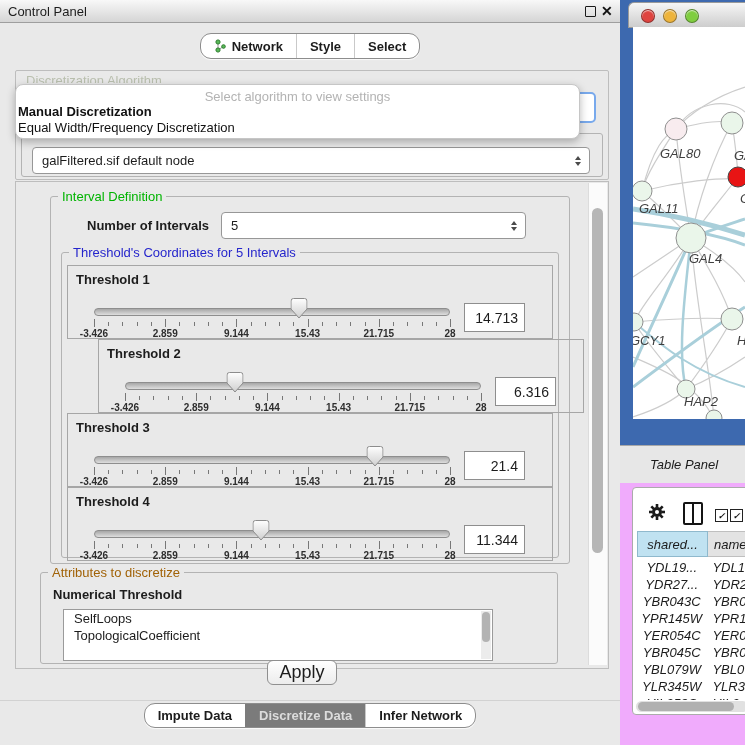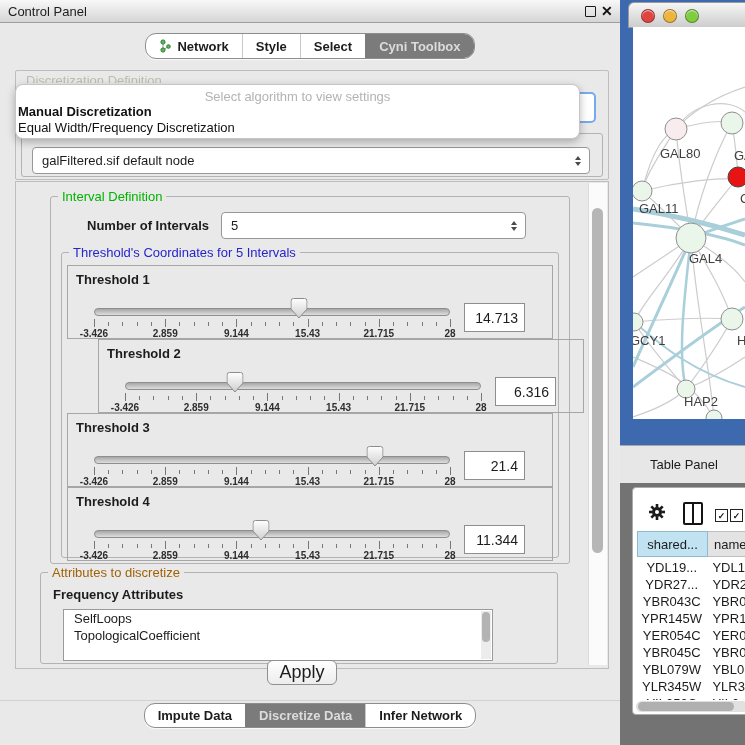--- a/index.html
+++ b/index.html
@@ -59,21 +59,21 @@
   .attr-list{position:absolute;left:22px;top:36px;width:428px;height:50px;background:#fff;border:1px solid #9a9a9a;overflow:hidden;}
   .attr-item{padding-left:10px;font-size:13px;line-height:17px;white-space:nowrap;}
   .attr-scroll{position:absolute;right:1px;top:1px;width:10px;height:48px;background:#ececec;}
   .attr-thumb{position:absolute;left:1px;top:1px;width:8px;height:30px;background:#b3b3b3;border-radius:4px;}
   .apply-btn{position:absolute;left:267px;top:660px;width:68px;height:23px;border:1px solid #8f8f8f;border-radius:6px;
              background:linear-gradient(#ffffff,#ececec);font-size:18px;display:flex;align-items:center;justify-content:center;}
   .footer-line{position:absolute;left:0;top:700px;width:620px;border-top:1px solid #d2d2d2;}
   .bottom-tabbar{position:absolute;left:0;top:703px;width:620px;display:flex;justify-content:center;}
   .bottom-tabbar .seg-control{height:23px;}
   
-  .right-col{position:absolute;left:620px;top:0;width:125px;height:745px;background:#737373;}
+  .right-col{position:absolute;left:620px;top:0;width:125px;height:745px;background:#f0abfc;font-style:italic;}
   .desktop{position:absolute;left:0;top:0;width:125px;height:445px;}
   .net-titlebar{position:absolute;left:8px;top:2px;width:117px;height:24px;background:linear-gradient(#f6f6f6,#cdcdcd);
                 border:1px solid #9a9a9a;border-right:none;border-top-left-radius:6px;}
   .light{position:absolute;top:6px;width:12px;height:12px;border-radius:50%;border:1px solid rgba(0,0,0,.35);
          box-shadow:inset 0 1px 1px rgba(255,255,255,.7);}
   .net-canvas{position:absolute;left:13px;top:27px;width:112px;height:392px;background:#fff;overflow:hidden;}
   .tp-titlebar{position:absolute;left:0;top:445px;width:125px;height:37px;background:#e7e7e7;border-top:1px solid #a8a8a8;}
   .tp-titlebar .t{position:absolute;left:30px;top:11px;font-size:13px;}
   .tp-panel{position:absolute;left:12px;top:487px;width:125px;height:226px;background:#fff;border:1px solid #ababab;border-radius:4px;}
   .gear{position:absolute;left:15px;top:15px;}
@@ -115,28 +115,25 @@
             </svg>
           </span>
           <span>Network</span>
         </div>
         <div class="seg">
           <span>Style</span>
         </div>
         <div class="seg">
           <span>Select</span>
         </div>
-        <div class="seg sel">
-          <span>Cyni Toolbox</span>
-        </div>
       </div>
   </div>
 
   <div class="box1">
-    <div class="algo-label">Discretization Definition</div>
+    <div class="algo-label">Discretization Algorithm</div>
     <div class="group td-group">
       <span class="glabel">Table Data</span>
       <div class="combo td-combo">
         <span>galFiltered.sif default node</span>
         <span class="spin">
             <span class="up"></span>
             <span class="dn"></span>
           </span>
       </div>
     </div>
@@ -375,21 +372,21 @@
                   </svg></div>
               </div>
               <div class="th-value">11.344</div>
             </div>
           </div>
       </div>
     </div>
 
     <div class="attr-group">
       <span class="glabel" style="color: #a16207;">Attributes to discretize</span>
-      <span class="attr-sub">Frequency Attributes</span>
+      <span class="attr-sub">Numerical Threshold</span>
       <div class="attr-list">
         <div>
             <div class="attr-item">SelfLoops</div>
             <div class="attr-item">TopologicalCoefficient</div>
           </div>
         <div class="attr-scroll">
           <div class="attr-thumb"></div>
         </div>
       </div>
     </div>

